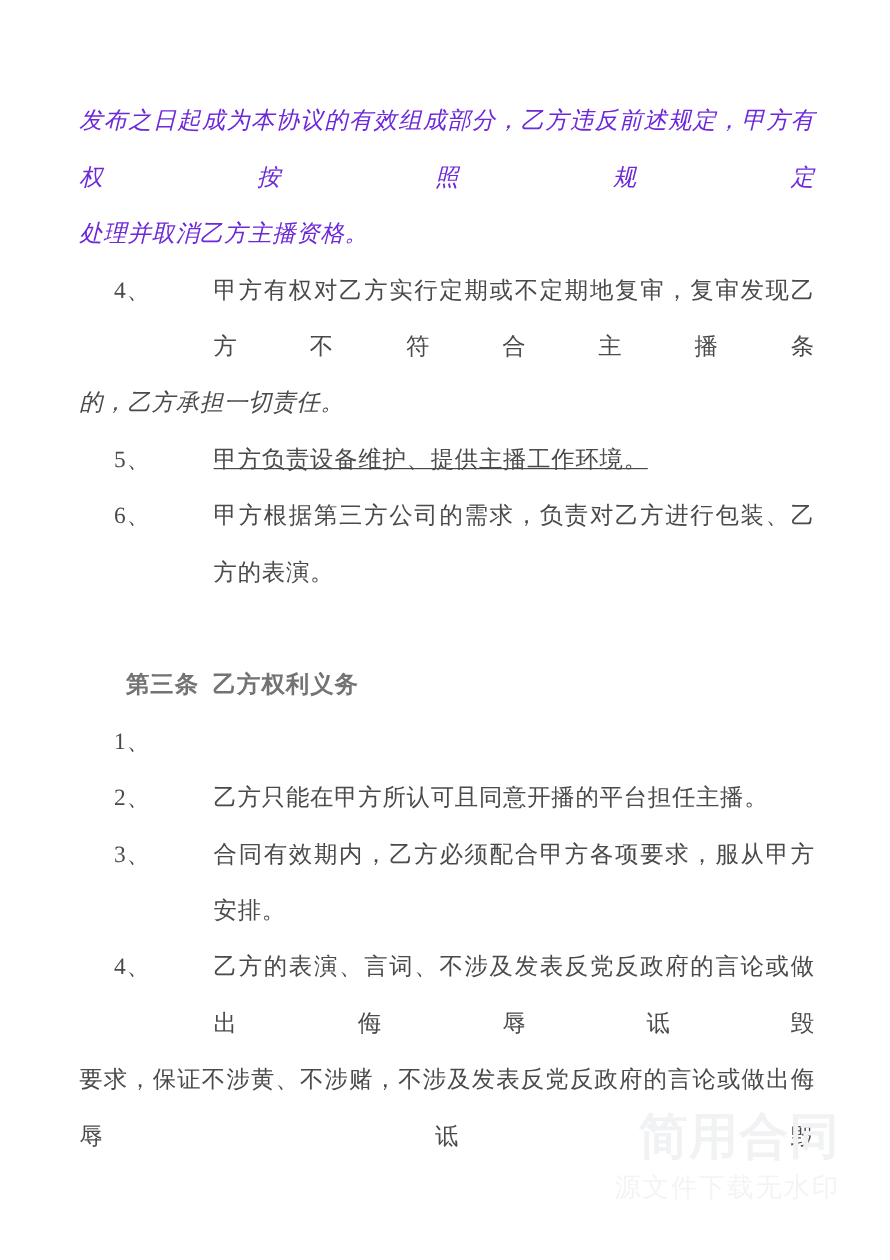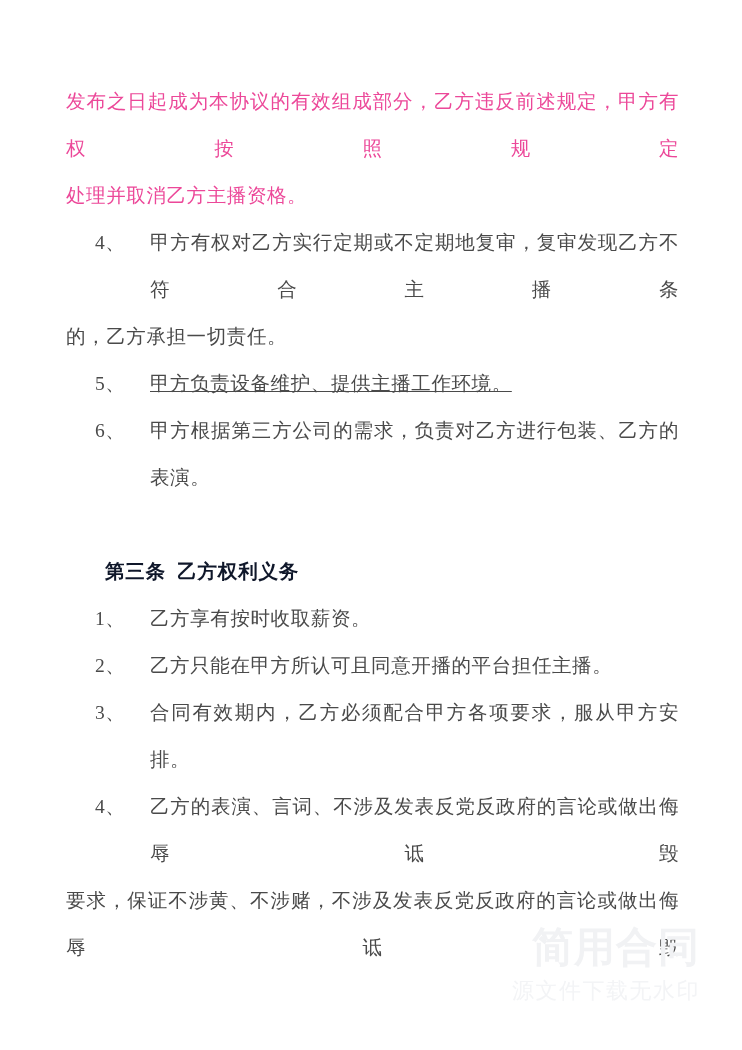--- a/index.html
+++ b/index.html
@@ -20,34 +20,35 @@
   }
   .doc-body {
     position: absolute;
     left: 66px;
     top: 78px;
     width: 613px;
   }
   .line {
     font-size: 19.5px;
     line-height: 47px;
-    color: #ec4899;
+    color: #6d28d9;
     letter-spacing: 0.6px;
     white-space: pre;
     font-weight: 400;
+    font-style: italic;
   }
   .line.justify {
     white-space: normal;
     text-align: justify;
     text-align-last: justify;
   }
   .heading {
     font-size: 19.5px;
     line-height: 47px;
-    color: #0f172a;
+    color: #737373;
     font-weight: 700;
     padding-left: 39px;
     letter-spacing: 0.8px;
     white-space: pre;
   }
   .spacer {
     height: 47px;
   }
   .num-item {
     display: flex;
@@ -68,30 +69,32 @@
     flex: 1 1 auto;
     font-size: 19.5px;
     line-height: 47px;
     color: #4a4a4a;
     letter-spacing: 0.6px;
   }
   .num-text .first {
     display: block;
     text-align: justify;
     text-align-last: justify;
+    margin-left: 28px;
   }
   .cont-line {
     margin-left: -84px;
     display: block;
     text-align: justify;
     text-align-last: justify;
   }
   .cont-line.tail {
     text-align: right;
     text-align-last: left;
+    font-style: italic;
   }
   .watermark {
     position: absolute;
     right: 42px;
     bottom: 42px;
     width: 252px;
     text-align: right;
     pointer-events: none;
     user-select: none;
   }
@@ -144,23 +147,20 @@
         <span class="first" style="text-align-last:left;">甲方根据第三方公司的需求，负责对乙方进行包装、乙方的表演。</span>
       </div>
     </div>
 
     <div class="spacer"></div>
 
     <div class="heading">第三条  乙方权利义务</div>
 
     <div class="num-item">
       <div class="num-label">1、</div>
-      <div class="num-text">
-        <span class="first" style="text-align-last:left;">乙方享有按时收取薪资。</span>
-      </div>
     </div>
 
     <div class="num-item">
       <div class="num-label">2、</div>
       <div class="num-text">
         <span class="first" style="text-align-last:left;">乙方只能在甲方所认可且同意开播的平台担任主播。</span>
       </div>
     </div>
 
     <div class="num-item">

